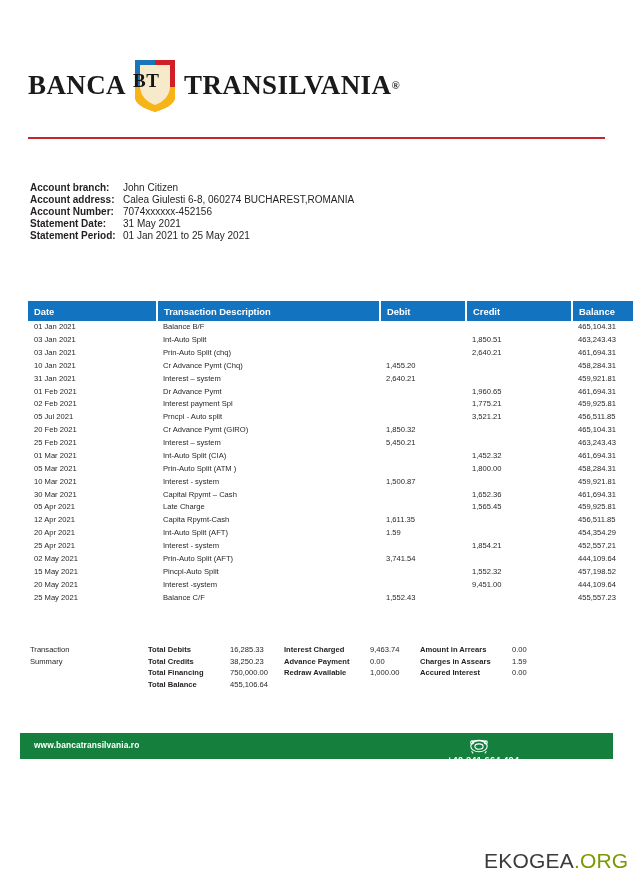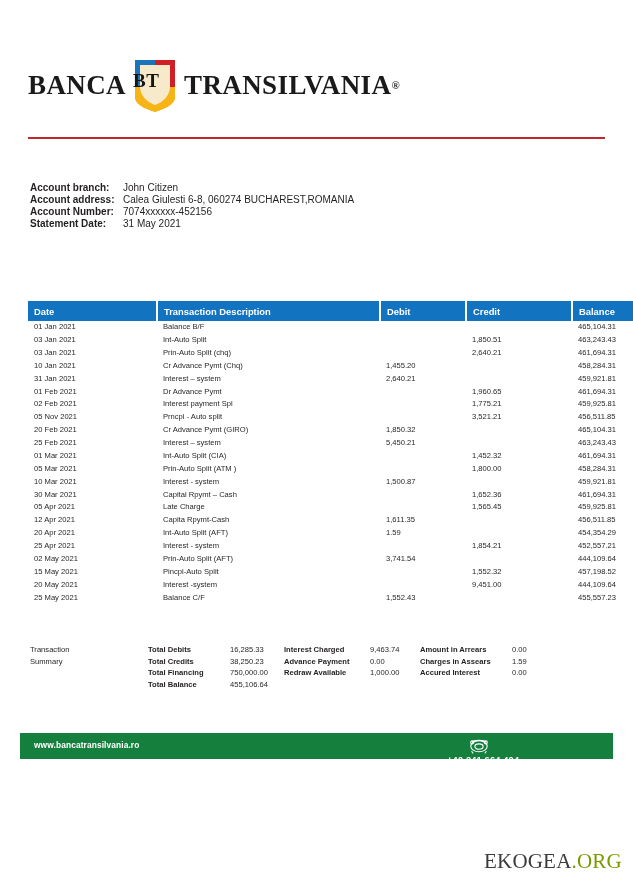--- a/index.html
+++ b/index.html
@@ -185,21 +185,21 @@
     letter-spacing: 0.2px;
   }
 
   
   .watermark {
     position: absolute;
     left: 484px;
     top: 849px;
     font-size: 21px;
     letter-spacing: 0.2px;
-    font-family: Liberation Serif, serif;
+    font-family: Liberation Sans, sans-serif;
   }
   .wm-dark { color: #3b3b3b; }
   .wm-green { color: #7a9a01; }
 </style>
 </head>
 <body>
 
 <div class="page">
 
   <div class="logo-block">
@@ -231,20 +231,24 @@
       <span class="acct-label">Account address:</span>
       <span class="acct-value">Calea Giulesti 6-8, 060274 BUCHAREST,ROMANIA</span>
     </div>
     <div class="acct-row">
       <span class="acct-label">Account Number:</span>
       <span class="acct-value">7074xxxxxx-452156</span>
     </div>
     <div class="acct-row">
       <span class="acct-label">Statement Date:</span>
       <span class="acct-value">31 May 2021</span>
+    </div>
+    <div class="acct-row">
+      <span class="acct-label">Statement Period:</span>
+      <span class="acct-value">01 Jan 2021 to 25 May 2021</span>
     </div>
   </div>
 
   <table class="txn-table">
     <thead>
       <tr>
         <th class="col-date">Date</th>
         <th class="col-desc">Transaction Description</th>
         <th class="col-debit">Debit</th>
         <th class="col-credit">Credit</th>
@@ -295,21 +299,21 @@
           <td class="col-bal num">461,694.31</td>
         </tr>
         <tr>
           <td class="col-date">02 Feb 2021</td>
           <td class="col-desc">Interest payment Spl</td>
           <td class="col-debit num"></td>
           <td class="col-credit num">1,775.21</td>
           <td class="col-bal num">459,925.81</td>
         </tr>
         <tr>
-          <td class="col-date">05 Nov 2021</td>
+          <td class="col-date">05 Jul 2021</td>
           <td class="col-desc">Prncpl  - Auto split</td>
           <td class="col-debit num"></td>
           <td class="col-credit num">3,521.21</td>
           <td class="col-bal num">456,511.85</td>
         </tr>
         <tr>
           <td class="col-date">20 Feb 2021</td>
           <td class="col-desc">Cr Advance Pymt (GIRO)</td>
           <td class="col-debit num">1,850.32</td>
           <td class="col-credit num"></td>

